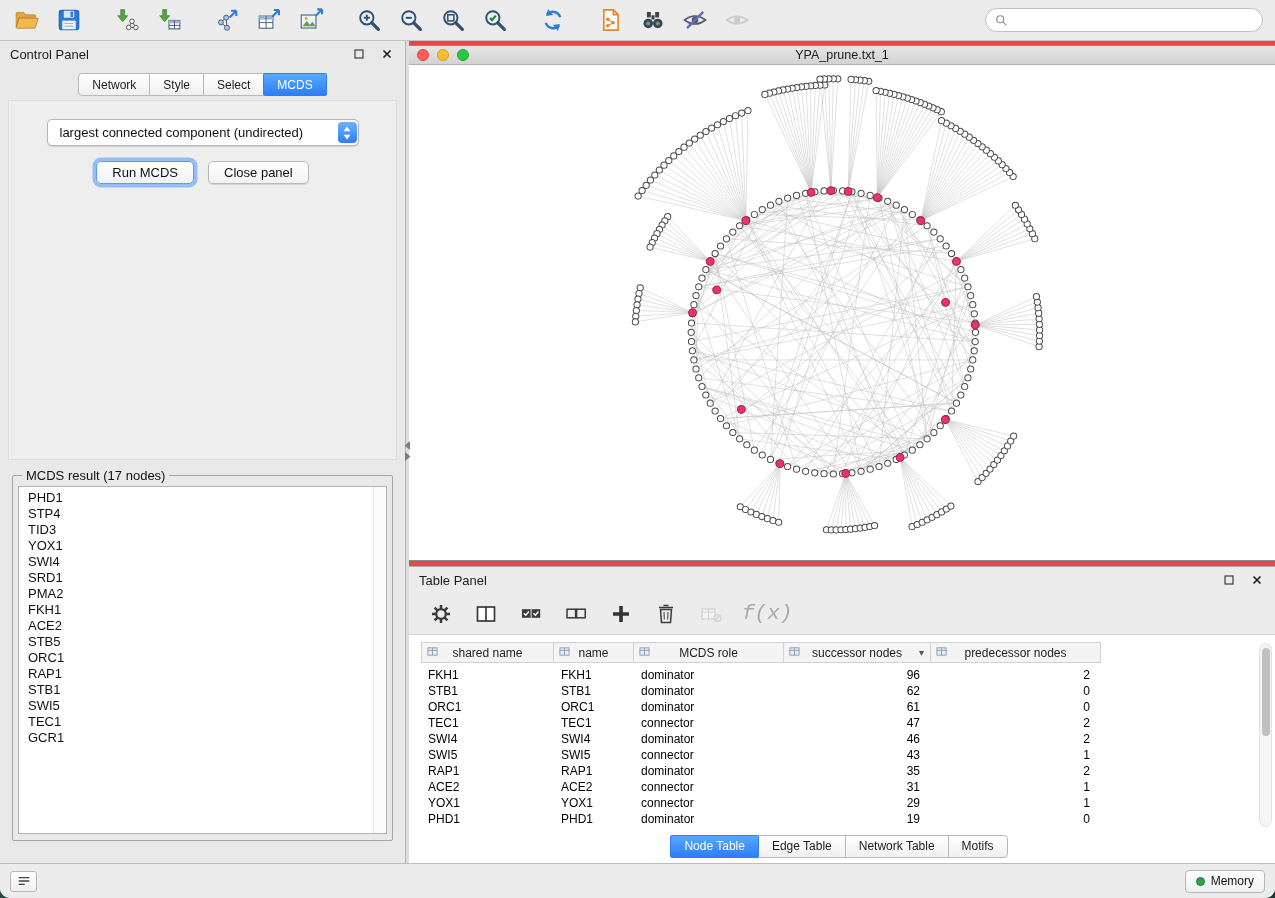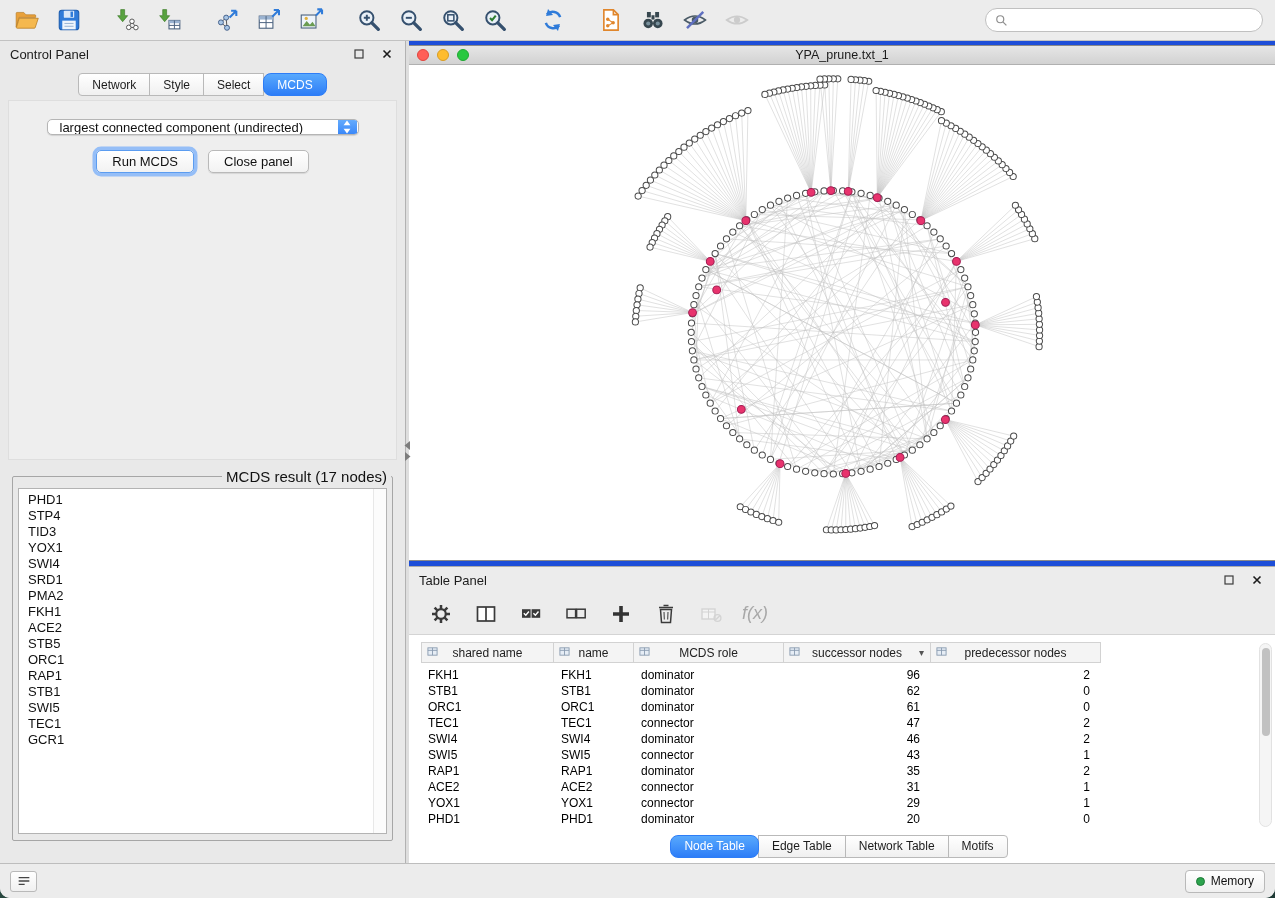--- a/index.html
+++ b/index.html
@@ -36,54 +36,54 @@
   .ph-icons { margin-left:auto; display:flex; gap:12px; align-items:center; }
   .ph-btn { width:16px; height:16px; background:none; border:none; cursor:pointer;
             display:flex; align-items:center; justify-content:center; padding:0; }
 
   .seg-tabs { display:flex; justify-content:center; margin-top:6px; }
   .seg-tab { font-size:12px; height:23px; padding:0 13px; background:linear-gradient(#ffffff,#f0f0f0);
              border:1px solid #b9b9b9; margin-left:-1px; color:#1c1c1c; cursor:pointer; }
   .seg-tab:first-child { border-radius:4px 0 0 4px; margin-left:0; }
   .seg-tab:last-child { border-radius:0 4px 4px 0; }
   .seg-tab.active { background:linear-gradient(#58a9fd,#2d7df7); color:#fff;
-                    border-color:#2d7df7; border-radius:8px; position:relative; z-index:1; }
+                    border-color:#2d7df7; border-radius:2px; position:relative; z-index:1; }
 
   .mcds-pane { height:360px; flex:0 0 360px; margin:4px 8px 0 8px; background:#eeeeee;
                border:1px solid #dedede; text-align:center; padding-top:18px; }
   .opt-label { font-size:13px; color:#111; margin-bottom:11px; }
-  .dropdown { width:312px; height:16px; margin:0 auto 15px; background:#fff;
+  .dropdown { width:312px; height:27px; margin:0 auto 15px; background:#fff;
               border:1px solid #b5b5b5; border-radius:5px; display:flex; align-items:center;
               box-shadow:0 1px 1px rgba(0,0,0,.12); cursor:pointer; overflow:hidden; }
   .dd-text { flex:1; font-size:13px; text-align:left; padding-left:12px; color:#111;
              white-space:nowrap; }
   .dd-stepper { width:19px; height:21px; margin-right:1px; border-radius:4px;
                 background:linear-gradient(#6db2fd,#2e7ef8); display:flex; flex-direction:column;
                 align-items:center; justify-content:center; gap:2px; flex:0 0 19px; }
   .btn-row { display:flex; justify-content:center; gap:14px; }
   .mac-btn { height:23px; padding:0 15px; font-size:13px; color:#111; cursor:pointer;
              background:linear-gradient(#ffffff,#f2f2f2); border:1px solid #b9b9b9;
              border-radius:5px; box-shadow:0 1px 1px rgba(0,0,0,.1); }
   .mac-btn.focused { box-shadow:0 0 0 3.5px rgba(77,151,255,.55); border-color:#5b9cf0; }
 
   .result-fieldset { flex:1; margin:8px 12px 22px 12px; border:1px solid #a6a6a6;
                      border-radius:2px; padding:3px 5px 6px 5px; display:flex; min-height:0; }
-  .result-fieldset legend { font-size:15px; color:#111; padding:0 4px; margin-left:4px;text-align:right; }
+  .result-fieldset legend { font-size:13px; color:#111; padding:0 4px; margin-left:4px; }
   .result-list { flex:1; background:#fff; border:1px solid #b3b3b3; overflow:hidden;
                  padding-top:3px; position:relative; }
   .result-item { font-size:13px; line-height:16px; padding:0 0 0 9px; color:#111; }
   .list-scroll-track { position:absolute; top:0; right:0; bottom:0; width:13px;
                        background:#fcfcfc; border-left:1px solid #e8e8e8; }
 
   
   .splitter { flex:0 0 3px; background:#dedede; position:relative; cursor:col-resize; }
   .split-arrows { position:absolute; top:398px; left:-3px; }
 
   
-  .right-col { flex:1; display:flex; flex-direction:column; background:#1d4ed8; min-width:0; }
+  .right-col { flex:1; display:flex; flex-direction:column; background:#ef4444; min-width:0; }
   .network-window { margin-top:4px; flex:0 0 516px; height:516px; display:flex;
                     flex-direction:column; border-top:1px solid #8a8a8a; border-bottom:1px solid #8a8a8a;
                     background:#fff; }
   .net-titlebar { height:19px; flex:0 0 19px; background:linear-gradient(#e6e6e6,#d2d2d2);
                   border-bottom:1px solid #b0b0b0; display:flex; align-items:center; position:relative; }
   .traffic { display:flex; gap:8px; margin-left:8px; position:relative; z-index:1; }
   .tl { width:12px; height:12px; border-radius:50%; cursor:pointer; }
   .tl.red    { background:#ff5f57; border:1px solid #e0443e; }
   .tl.yellow { background:#febc2e; border:1px solid #d89c22; }
   .tl.green  { background:#28c840; border:1px solid #1ea832; }
@@ -91,21 +91,21 @@
   .net-canvas { flex:1; background:#fff; min-height:0; }
   #netsvg { width:100%; height:100%; display:block; }
 
   
   .table-panel { margin-top:5px; flex:1; background:#ececec; border-top:1px solid #ababab;
                  display:flex; flex-direction:column; min-height:0; }
   .tp-toolbar { height:42px; flex:0 0 42px; display:flex; align-items:center; gap:17px;
                 padding:0 18px; border-bottom:1px solid #d4d4d4; }
   .tp-btn { width:28px; height:28px; background:none; border:none; display:flex;
             align-items:center; justify-content:center; cursor:pointer; padding:0; }
-  .fx-label { font-size:18px; font-style:italic; font-family:Liberation Sans, sans-serif;
+  .fx-label { font-size:21px; font-style:italic; font-family:Liberation Mono, monospace;
               color:#a8a8a8; cursor:pointer; background:none; border:none; }
   .tp-body { flex:1; background:#fff; display:flex; flex-direction:column;
              position:relative; min-height:0; padding:7px 18px 0 12px; }
   .gt-header, .gt-row { display:grid; grid-template-columns:133px 80px 150px 147px 170px 1fr; }
   .gt-header { flex:0 0 21px; height:21px; }
   .gt-hcell { position:relative; display:flex; align-items:center; justify-content:center; gap:5px;
               background:#f4f4f4; border:1px solid #d2d2d2; border-left:none; font-size:12px;
               color:#222; cursor:pointer; }
   .gt-hcell:first-child { border-left:1px solid #d2d2d2; }
   .gt-hcell.filler { background:transparent; border:none; cursor:default; }
@@ -1156,21 +1156,21 @@
                 <div class="gt-cell">YOX1</div>
                 <div class="gt-cell">connector</div>
                 <div class="gt-cell num">29</div>
                 <div class="gt-cell num">1</div>
                 <div class="gt-cell"></div>
               </div>
               <div class="gt-row">
                 <div class="gt-cell">PHD1</div>
                 <div class="gt-cell">PHD1</div>
                 <div class="gt-cell">dominator</div>
-                <div class="gt-cell num">20</div>
+                <div class="gt-cell num">19</div>
                 <div class="gt-cell num">0</div>
                 <div class="gt-cell"></div>
               </div>
             </div>
           <div class="v-scrollbar">
             <div class="v-thumb"></div>
           </div>
           <div class="table-tabs seg-tabs" style="margin-top:0;">
               <button class="seg-tab active">Node Table</button>
               <button class="seg-tab">Edge Table</button>

